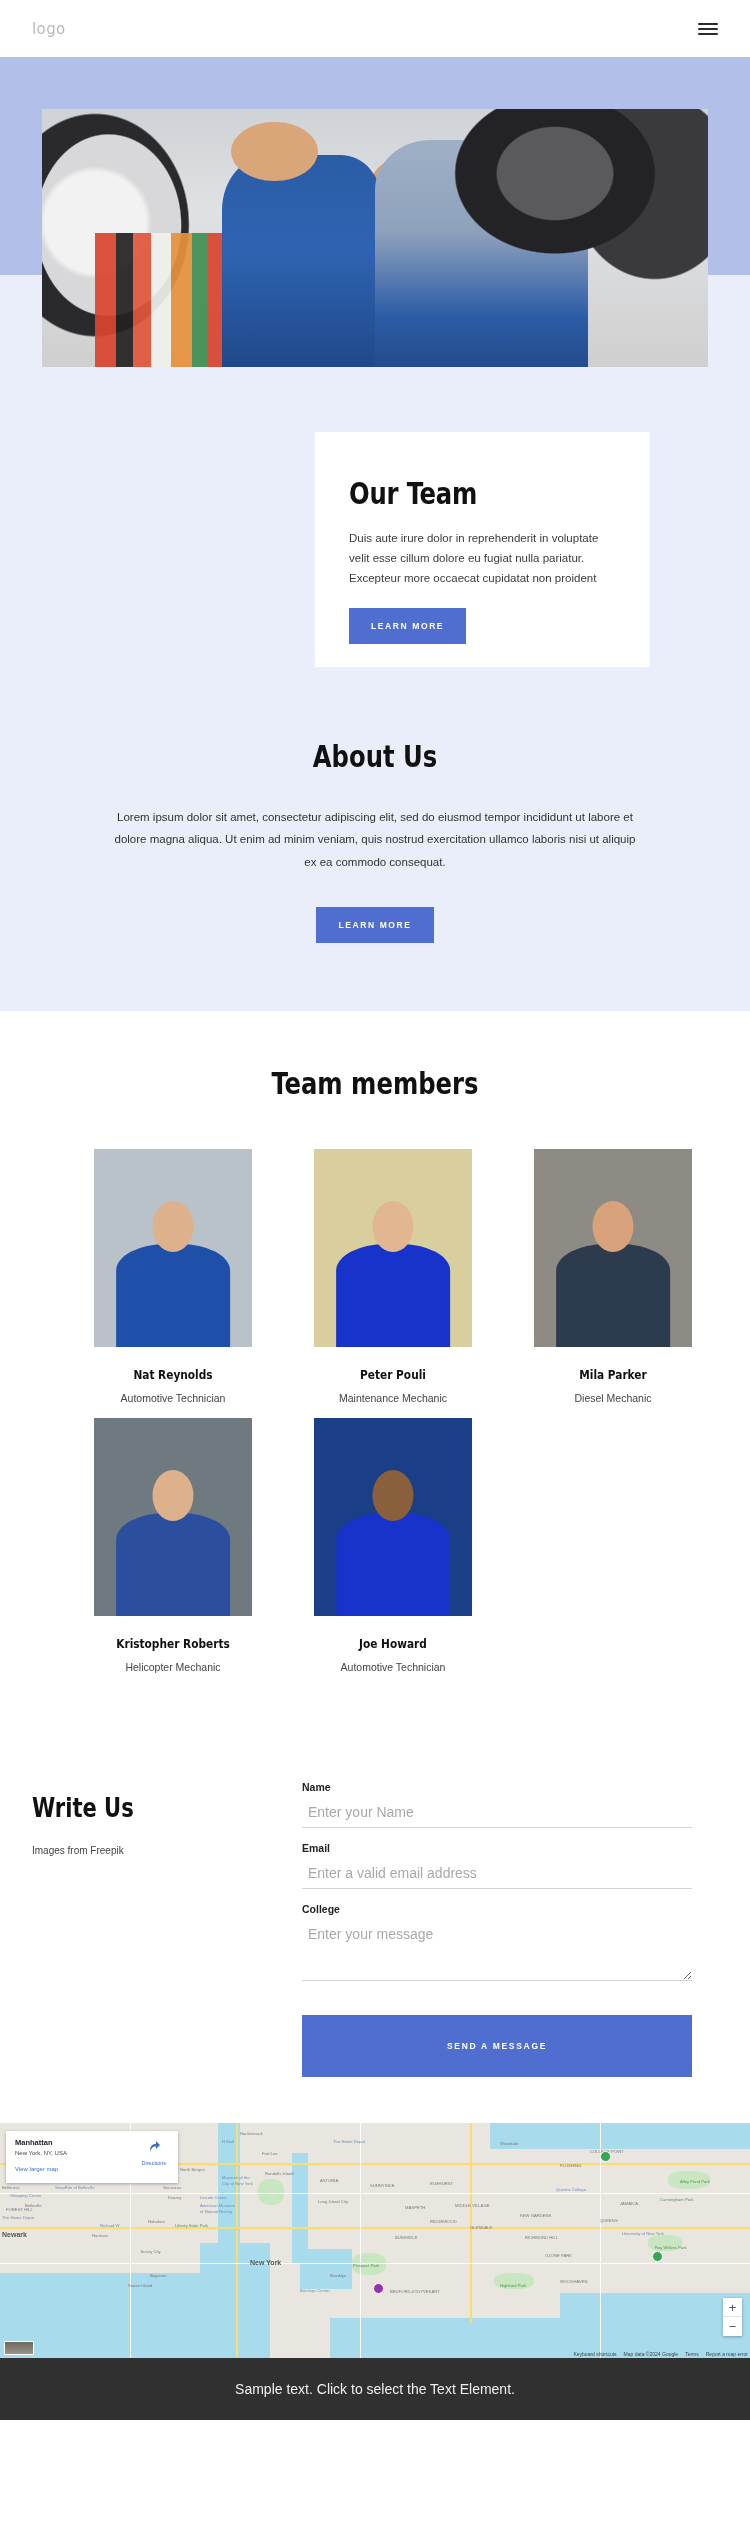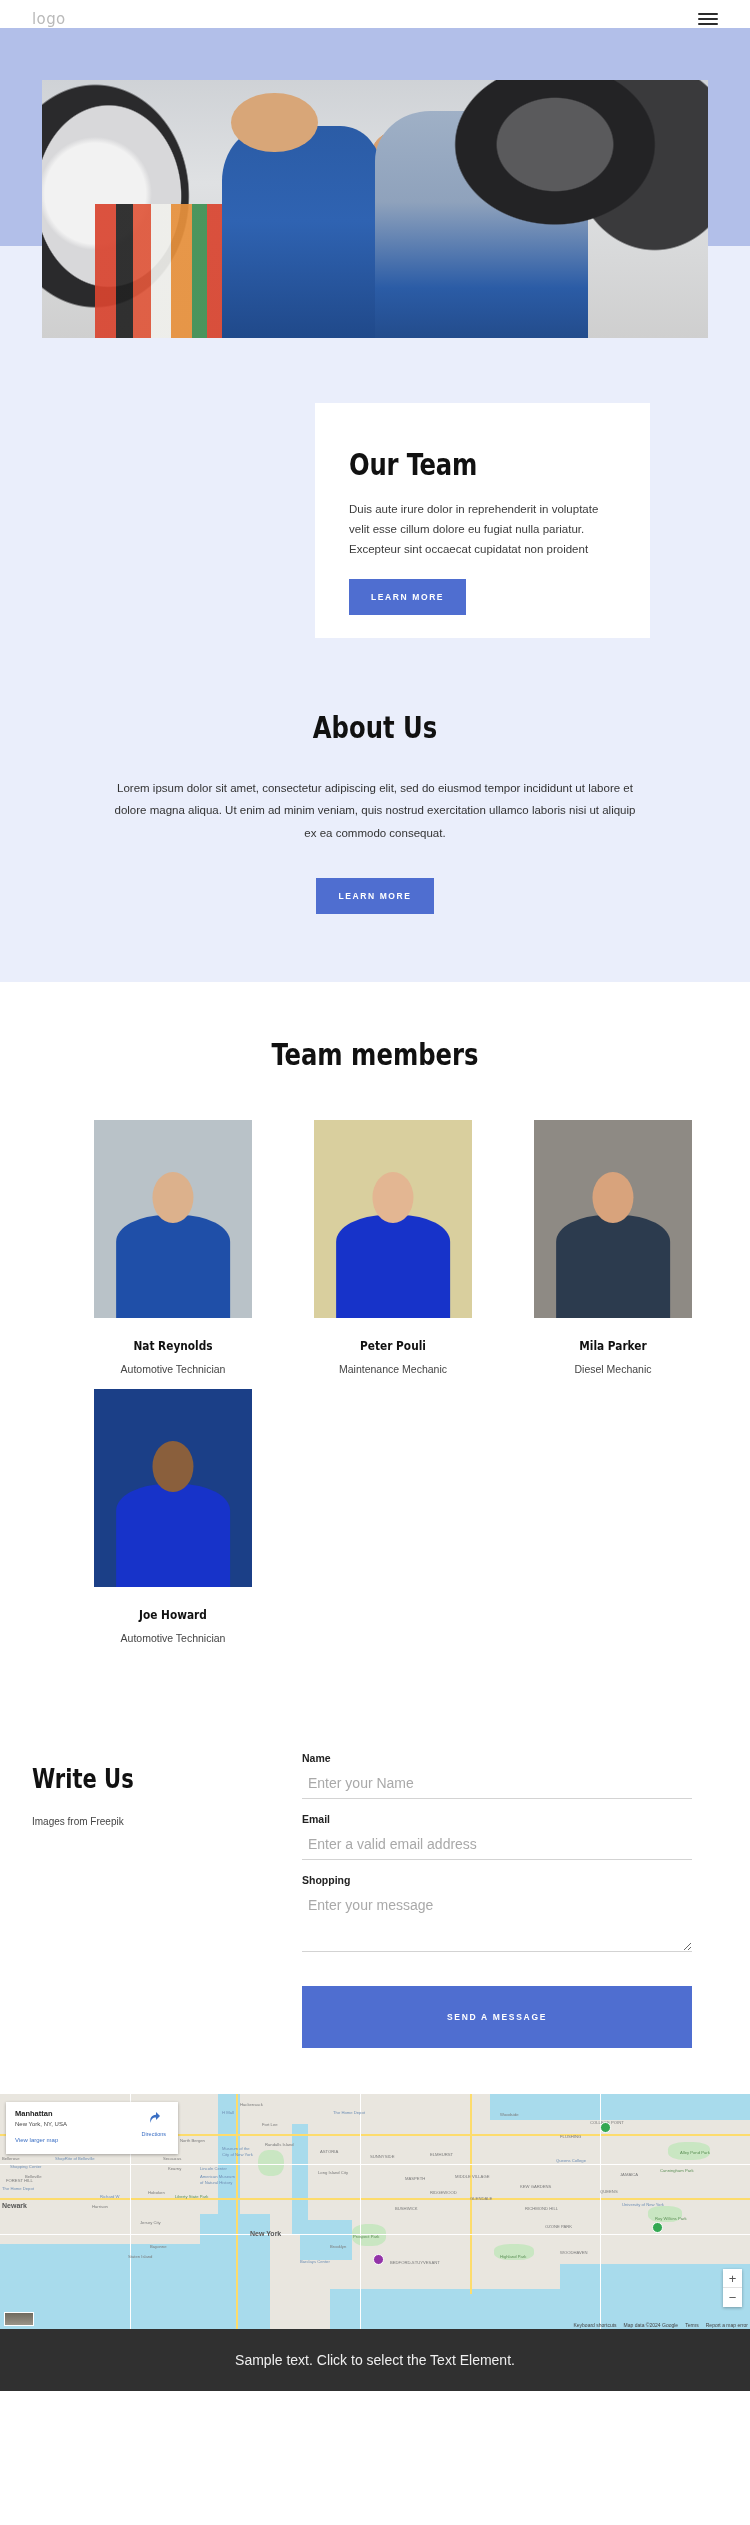--- a/index.html
+++ b/index.html
@@ -6,22 +6,22 @@
   html, body {
     width: 750px;
     background: #ffffff;
     font-family: "Liberation Sans", sans-serif;
     -webkit-font-smoothing: antialiased;
   }
   .page { width: 750px; position: relative; overflow: hidden; }
 
   
   .header {
-    height: 28px; background: #fff;
-    display: flex; align-items: flex-end; justify-content: space-between;
+    height: 57px; background: #fff;
+    display: flex; align-items: center; justify-content: space-between;
     padding: 0 32px;
   }
   .logo-text {
     font-size: 15px; color: #b9b9b9; letter-spacing: .4px;
     font-family: "DejaVu Sans", sans-serif; font-weight: 400;
   }
   .burger { width: 20px; cursor: pointer; }
   .burger span {
     display: block; height: 2px; background: #2b2b2b; margin: 3px 0;
     border-radius: 1px;
@@ -258,21 +258,21 @@
     <div class="hero-band"></div>
     <div class="hero-photo">
       <div class="garage"></div>
       <div class="rack"></div>
       <div class="figL"></div>
       <div class="figR"></div>
       <div class="tire"></div>
     </div>
     <div class="hero-card">
       <h1>Our Team</h1>
-      <p>Duis aute irure dolor in reprehenderit in voluptate velit esse cillum dolore eu fugiat nulla pariatur. Excepteur sint occaecat cupidatat non proident</p>
+      <p>Duis aute irure dolor in reprehenderit in voluptate velit esse cillum dolore eu fugiat nulla pariatur. Excepteur more occaecat cupidatat non proident</p>
       <button class="btn-primary">Learn more</button>
     </div>
   </div>
 
   <div class="about">
     <h2>About Us</h2>
     <p>Lorem ipsum dolor sit amet, consectetur adipiscing elit, sed do eiusmod tempor incididunt ut labore et dolore magna aliqua. Ut enim ad minim veniam, quis nostrud exercitation ullamco laboris nisi ut aliquip ex ea commodo consequat.</p>
     <button class="btn-primary">Learn more</button>
   </div>
 
@@ -301,37 +301,46 @@
           <div class="member-photo">
             <div class="bg" style="background:#8e8a84;"></div>
             <div class="body" style="background:#2c3b4e;"></div>
             <div class="head" style="background:#d8a37c;"></div>
           </div>
           <div class="member-name">Mila Parker</div>
           <div class="member-role">Diesel Mechanic</div>
         </div>
         <div class="member">
           <div class="member-photo">
+            <div class="bg" style="background:#6f7a80;"></div>
+            <div class="body" style="background:#2b4f9e;"></div>
+            <div class="head" style="background:#dcb18c;"></div>
+          </div>
+          <div class="member-name">Kristopher Roberts</div>
+          <div class="member-role">Helicopter Mechanic</div>
+        </div>
+        <div class="member">
+          <div class="member-photo">
             <div class="bg" style="background:#1b3f87;"></div>
             <div class="body" style="background:#1733c9;"></div>
             <div class="head" style="background:#8a5f3c;"></div>
           </div>
           <div class="member-name">Joe Howard</div>
           <div class="member-role">Automotive Technician</div>
         </div>
       </div>
   </div>
 
   <div class="contact">
     <div class="contact-left">
       <h2>Write Us</h2>
       <div class="credit">Images from Freepik</div>
     </div>
     <div class="contact-form" id="contact-form">
-      <div class="field"><label>Name</label><input type="text" placeholder="Enter your Name" style=""></div><div class="field"><label>Email</label><input type="text" placeholder="Enter a valid email address" style=""></div><div class="field"><label>Shopping</label><textarea placeholder="Enter your message" style=""></textarea></div><button class="btn-send">Send a message</button>
+      <div class="field"><label>Name</label><input type="text" placeholder="Enter your Name" style=""></div><div class="field"><label>Email</label><input type="text" placeholder="Enter a valid email address" style=""></div><div class="field"><label>College</label><textarea placeholder="Enter your message" style=""></textarea></div><button class="btn-send">Send a message</button>
     </div>
   </div>
 
   <div class="map">
     <div class="map-canvas">
 
       <div class="water" style="left:218px;top:0;width:22px;height:132px;"></div>
       <div class="water" style="left:200px;top:120px;width:70px;height:115px;"></div>
       <div class="water" style="left:292px;top:30px;width:16px;height:110px;"></div>
       <div class="water" style="left:300px;top:126px;width:52px;height:40px;"></div>

